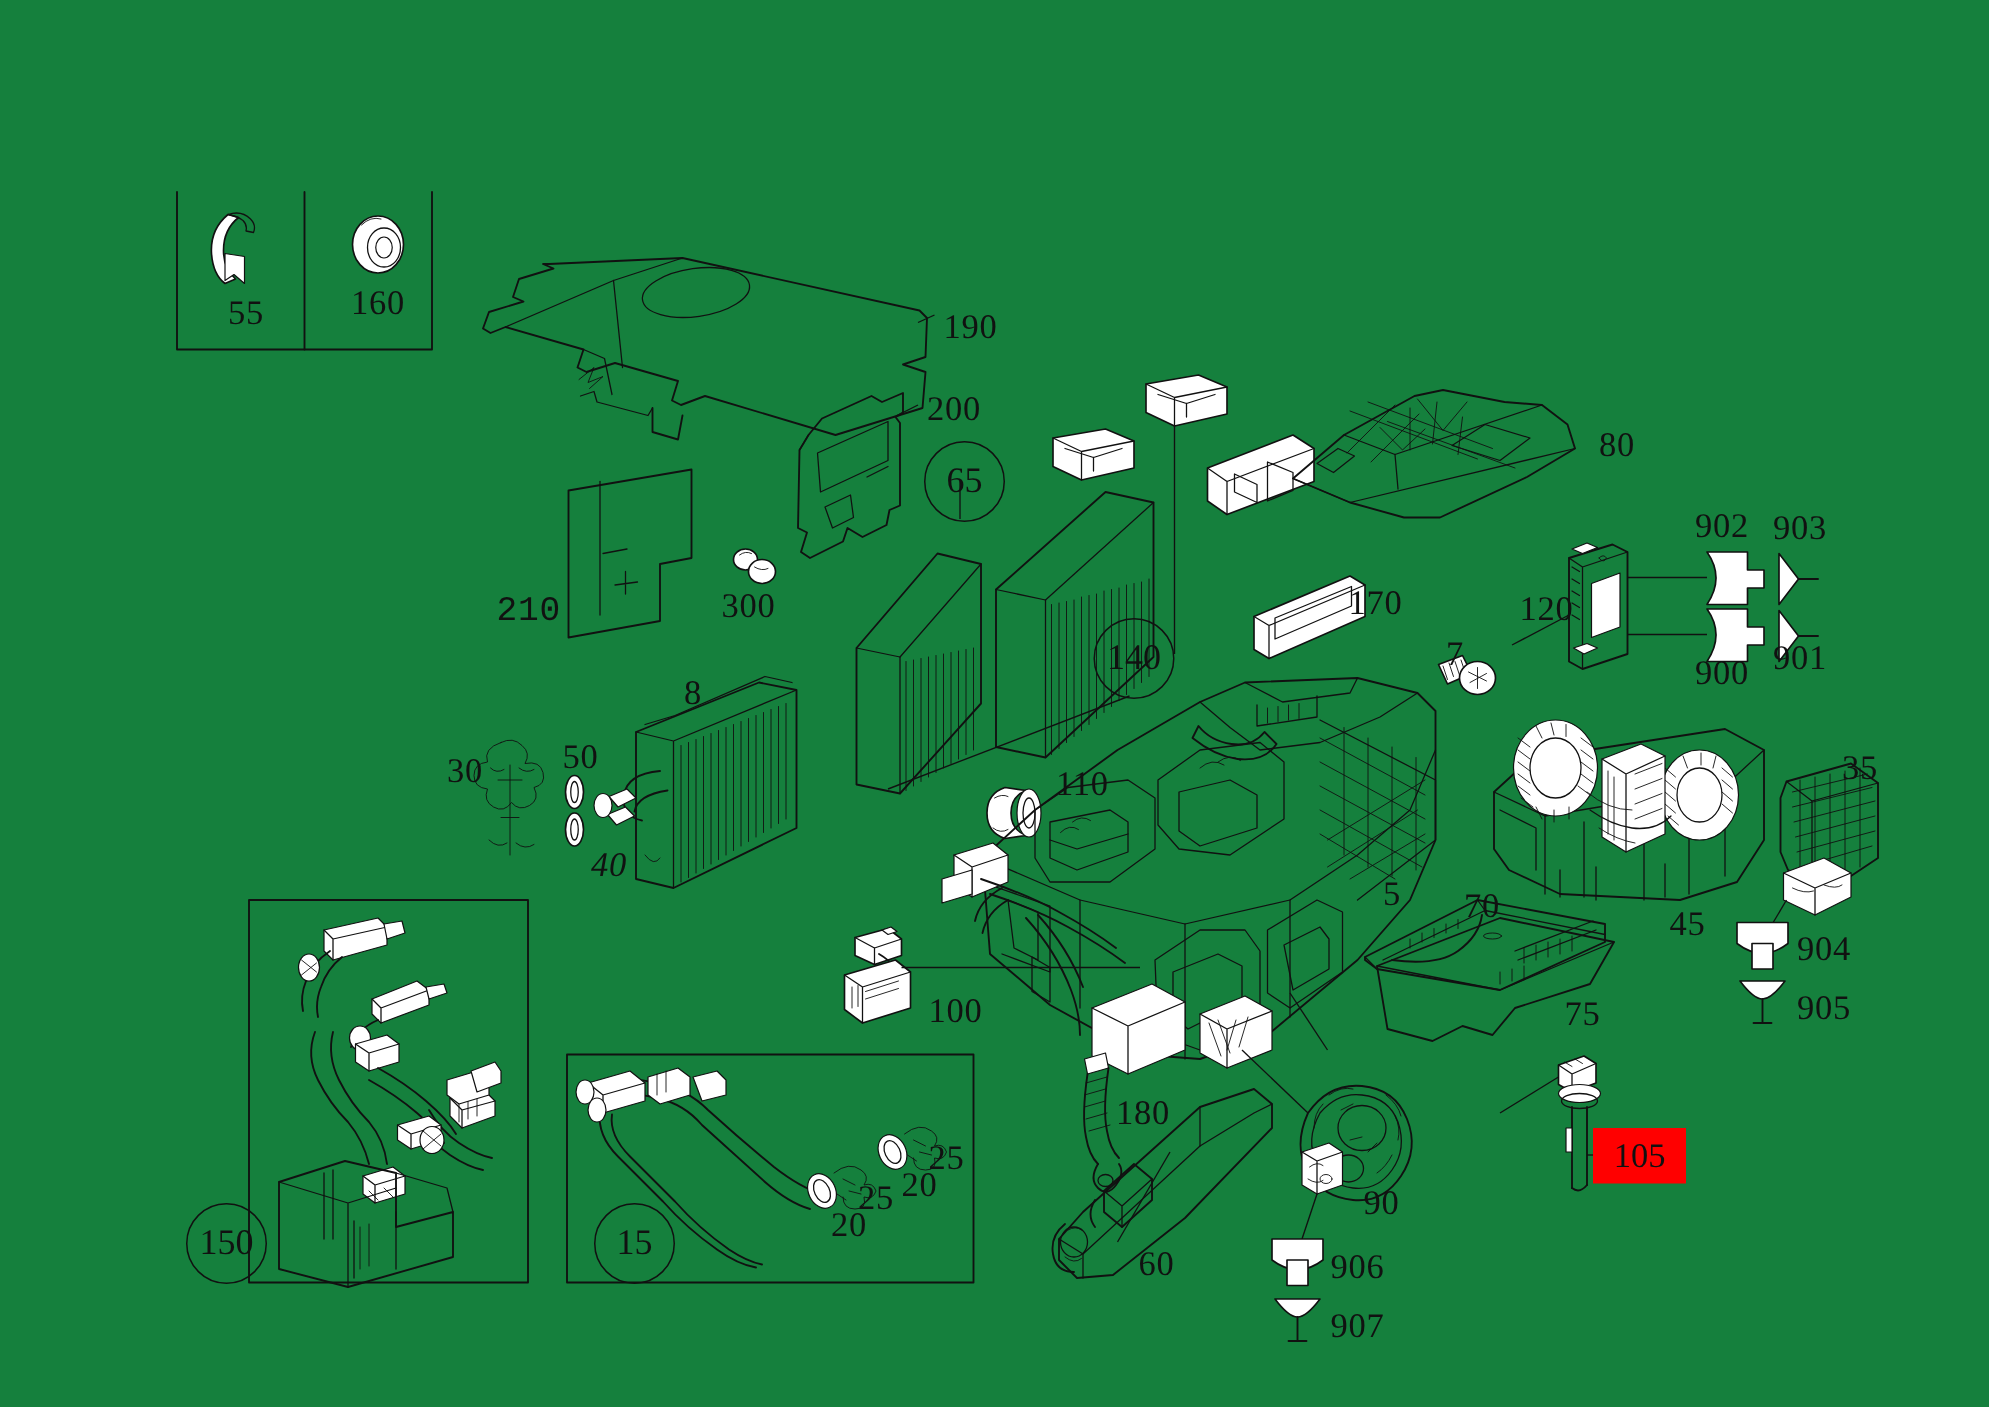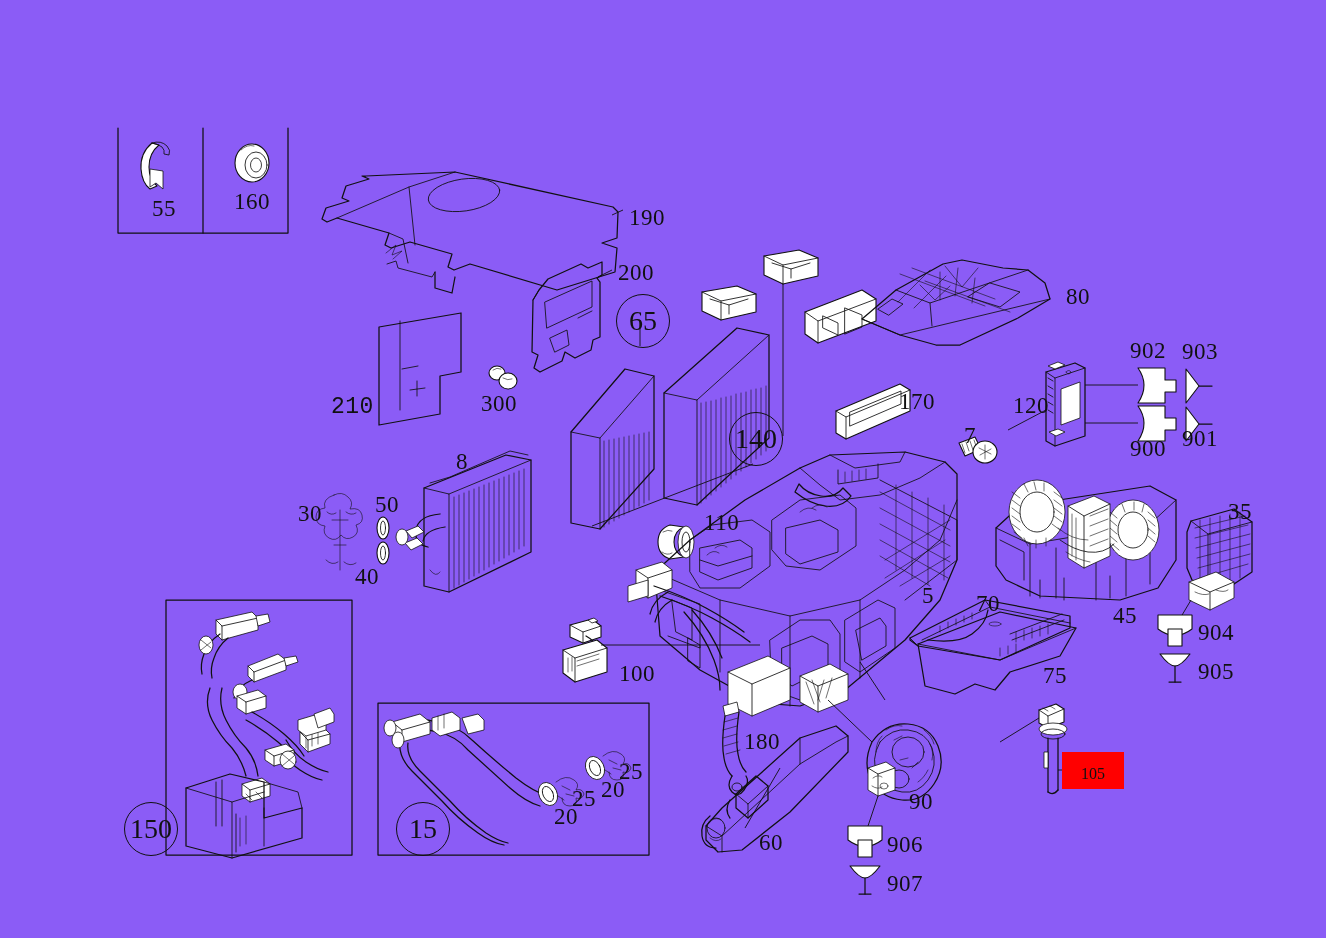--- a/index.html
+++ b/index.html
@@ -1,26 +1,26 @@
 <!DOCTYPE html>
 <html><head>
 <meta charset="utf-8">
 <title>Exploded Parts Diagram</title>
 <style>
   html,body{margin:0;padding:0;background:#ffffff;}
   body{font-family:"Liberation Sans",sans-serif;}
-  #stage{position:relative;width:1326px;height:938px;background:#8b5cf6;overflow:hidden;}
+  #stage{position:relative;width:1326px;height:938px;background:#15803d;overflow:hidden;}
   #art{position:absolute;inset:0;width:1326px;height:938px;}
   .lbl{position:absolute;font-family:"Liberation Serif",serif;font-size:23px;color:#111;
        letter-spacing:.5px;white-space:nowrap;line-height:1;}
   .circ{position:absolute;width:52px;height:52px;border:1.4px solid #111;border-radius:50%;
         display:flex;align-items:center;justify-content:center;
-        font-family:"Liberation Serif",serif;font-size:28px;color:#111;background:transparent;}
-  .hl{position:absolute;background:#ff0000;display:flex;align-items:flex-end;justify-content:center;
-      font-family:"Liberation Serif",serif;font-size:16px;color:#111;}
+        font-family:"Liberation Serif",serif;font-size:24px;color:#111;background:transparent;}
+  .hl{position:absolute;background:#ff0000;display:flex;align-items:flex-start;justify-content:center;
+      font-family:"Liberation Serif",serif;font-size:23px;color:#111;}
 </style>
 </head>
 <body>
 
 <div id="stage">
 
 <svg id="art" viewBox="0 0 1326 938" xmlns="http://www.w3.org/2000/svg">
   <defs>
     <style>
       .s  { fill:none; stroke:#111; stroke-width:1.25; stroke-linejoin:round; stroke-linecap:round; }
@@ -584,21 +584,21 @@
       <div class="lbl" style="left: 899px; top: 390px;">170</div>
       <div class="lbl" style="left: 1013px; top: 394px;">120</div>
       <div class="lbl" style="left: 1130px; top: 339px;">902</div>
       <div class="lbl" style="left: 1182px; top: 340px;">903</div>
       <div class="lbl" style="left: 1130px; top: 437px;">900</div>
       <div class="lbl" style="left: 1182px; top: 427px;">901</div>
       <div class="lbl" style="left: 964px; top: 424px;">7</div>
       <div class="lbl" style="left: 456px; top: 450px;">8</div>
       <div class="lbl" style="left: 298px; top: 502px;">30</div>
       <div class="lbl" style="left: 375px; top: 493px;">50</div>
-      <div class="lbl" style="left: 355px; top: 565px;">40</div>
+      <div class="lbl" style="left: 394px; top: 565px; font-style: italic;">40</div>
       <div class="lbl" style="left: 704px; top: 511px;">110</div>
       <div class="lbl" style="left: 1228px; top: 500px;">35</div>
       <div class="lbl" style="left: 1113px; top: 604px;">45</div>
       <div class="lbl" style="left: 922px; top: 584px;">5</div>
       <div class="lbl" style="left: 976px; top: 592px;">70</div>
       <div class="lbl" style="left: 1043px; top: 664px;">75</div>
       <div class="lbl" style="left: 1198px; top: 621px;">904</div>
       <div class="lbl" style="left: 1198px; top: 660px;">905</div>
       <div class="lbl" style="left: 619px; top: 662px;">100</div>
       <div class="lbl" style="left: 744px; top: 730px;">180</div>

